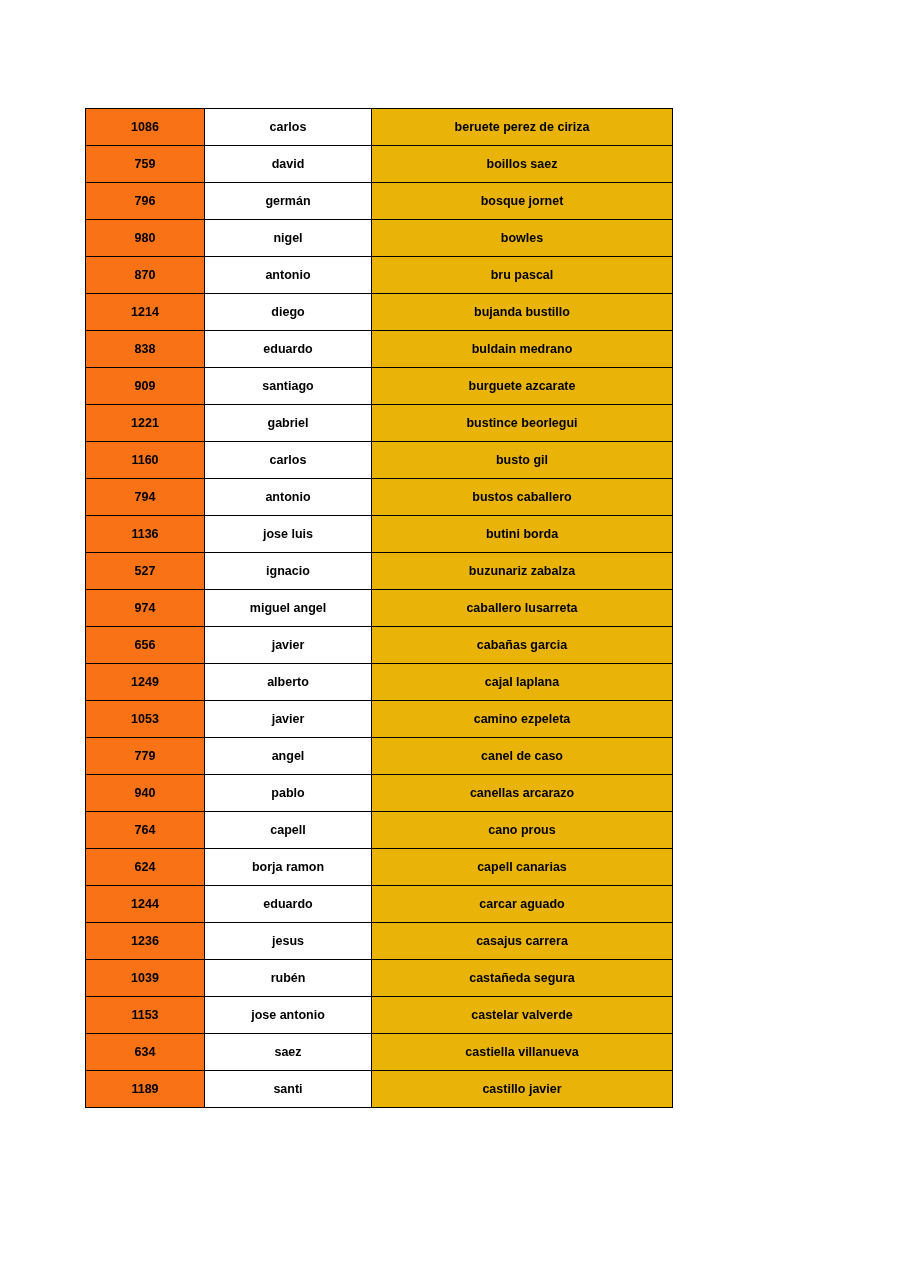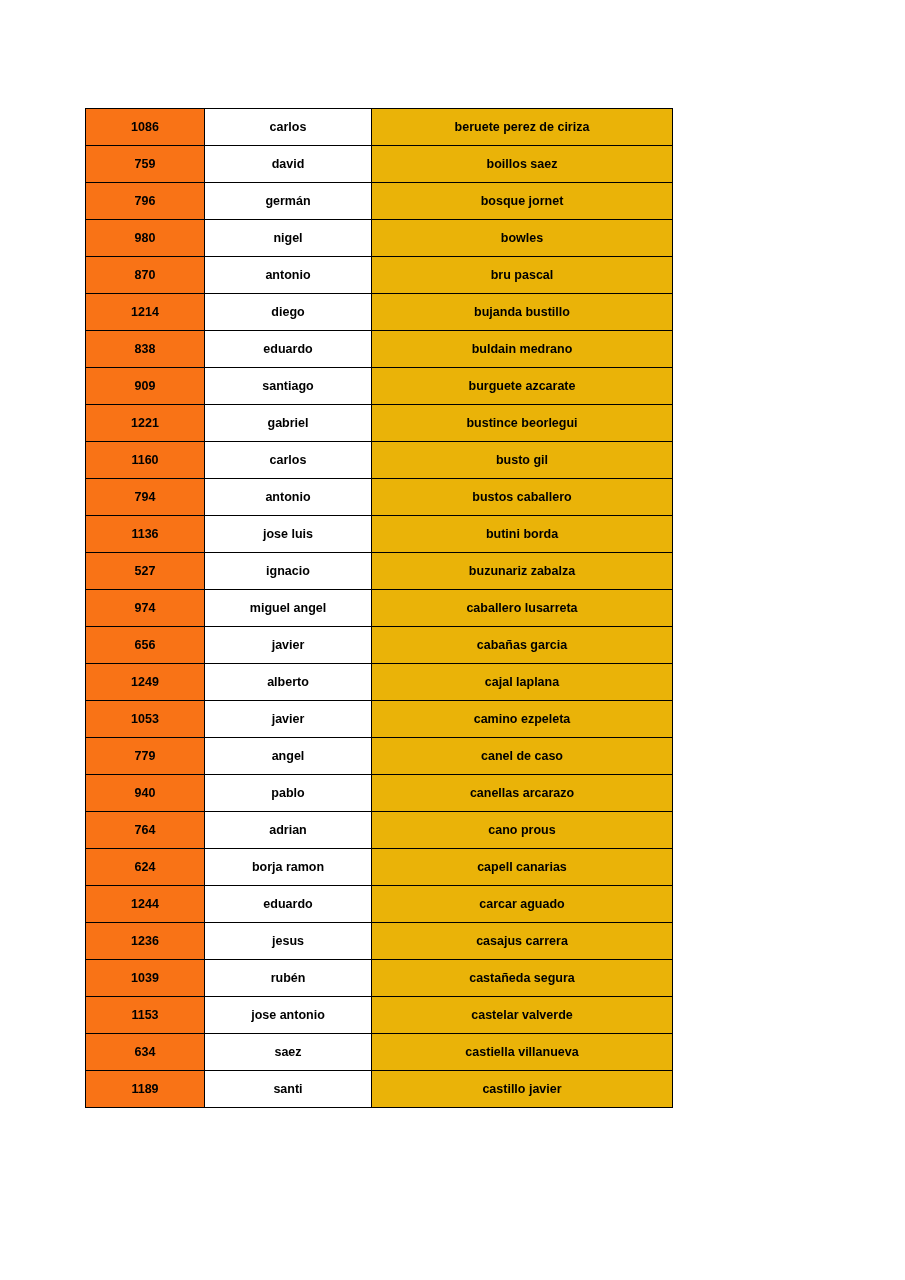--- a/index.html
+++ b/index.html
@@ -153,21 +153,21 @@
             <td class="col-first">angel</td>
             <td class="col-last">canel de caso</td>
           </tr>
           <tr>
             <td class="col-id">940</td>
             <td class="col-first">pablo</td>
             <td class="col-last">canellas arcarazo</td>
           </tr>
           <tr>
             <td class="col-id">764</td>
-            <td class="col-first">adrian</td>
+            <td class="col-first">capell</td>
             <td class="col-last">cano prous</td>
           </tr>
           <tr>
             <td class="col-id">624</td>
             <td class="col-first">borja ramon</td>
             <td class="col-last">capell canarias</td>
           </tr>
           <tr>
             <td class="col-id">1244</td>
             <td class="col-first">eduardo</td>

